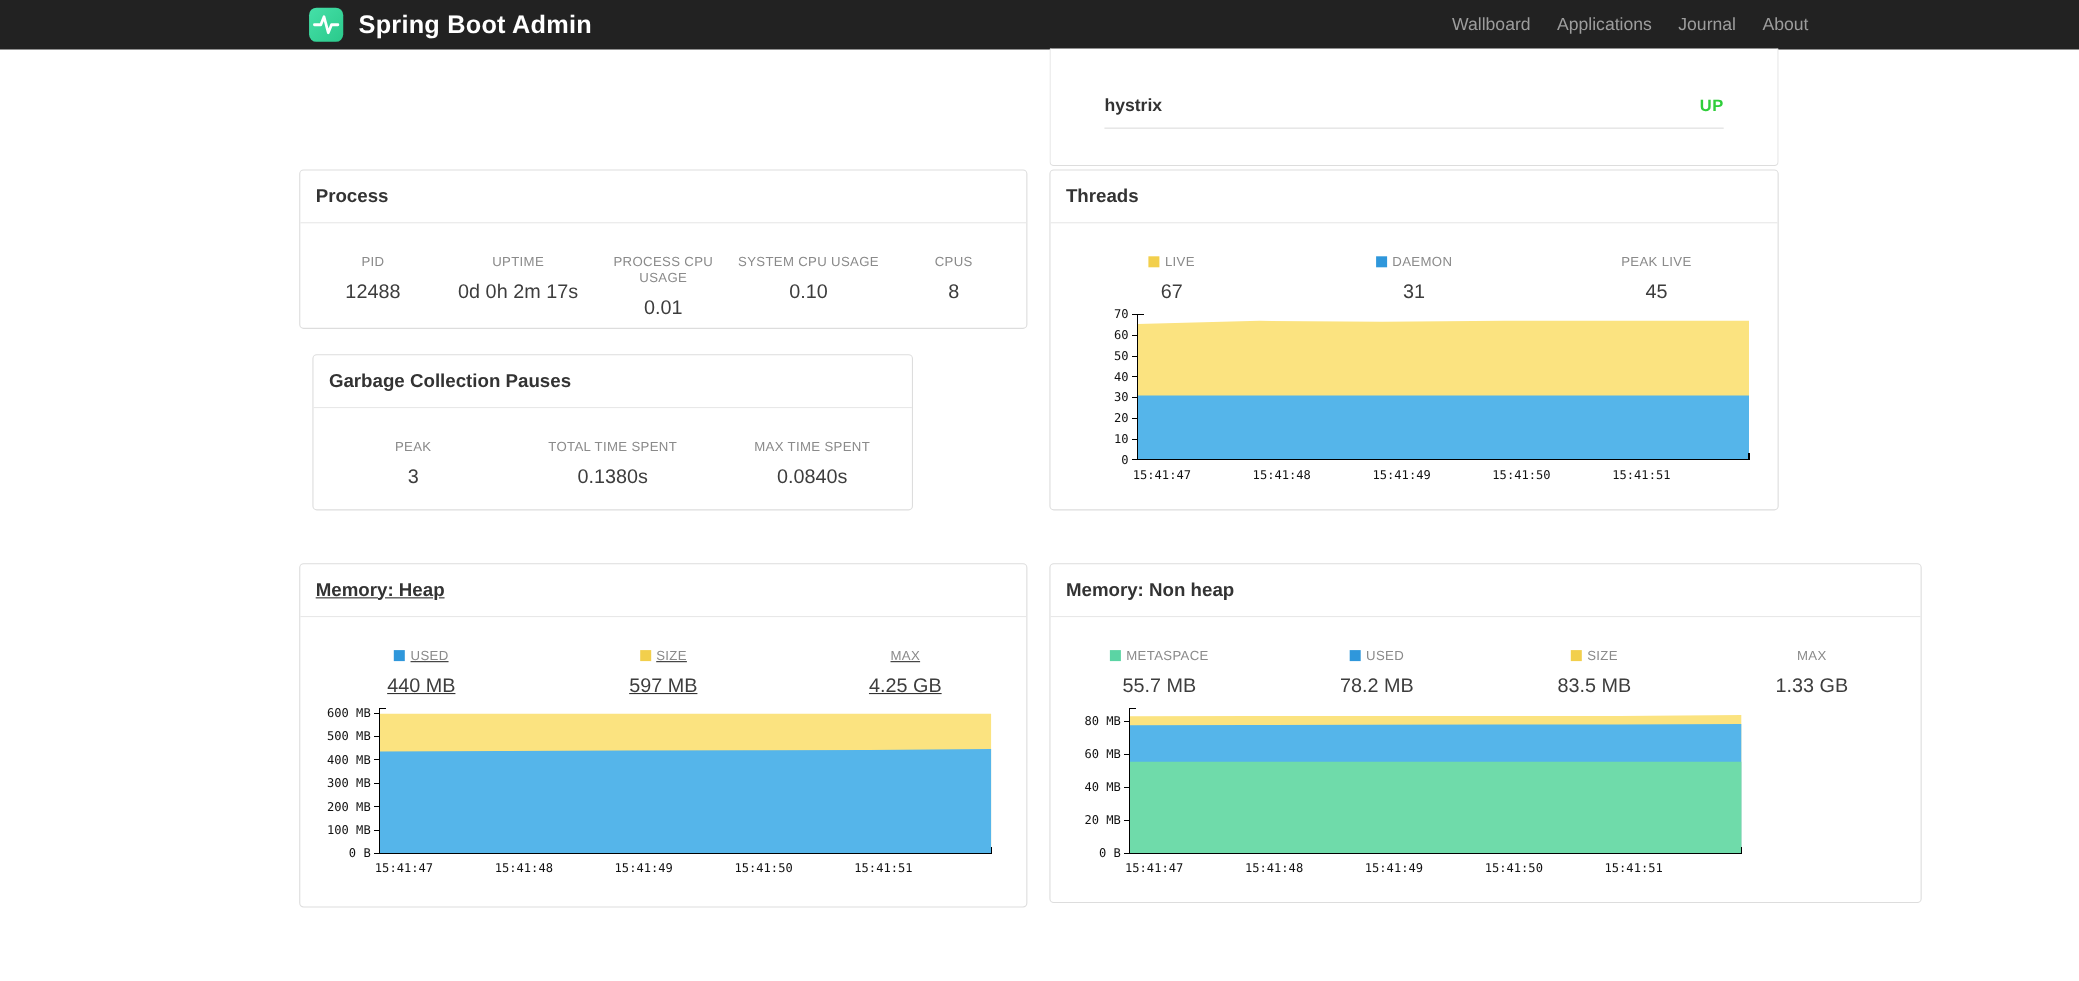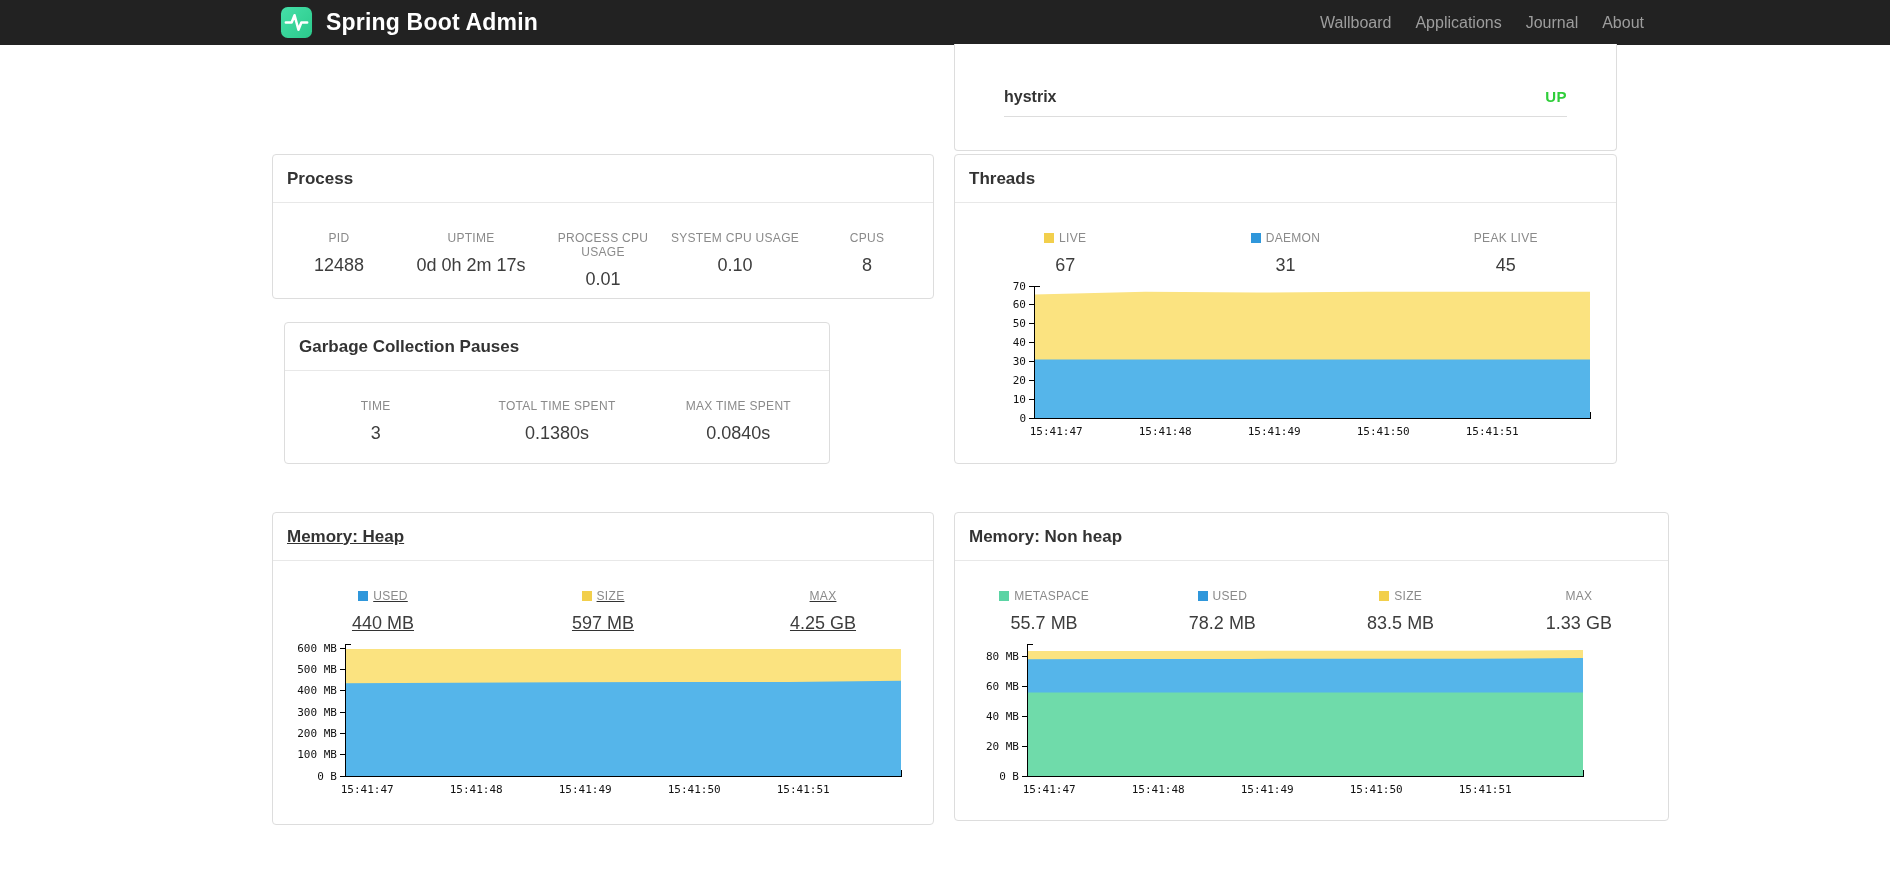--- a/index.html
+++ b/index.html
@@ -59,21 +59,21 @@
     display: flex; justify-content: space-between; align-items: baseline;
     cursor: pointer;
   }
   .app-name { font-size: 16px; font-weight: bold; color: #333; }
   .app-status { font-size: 15px; font-weight: bold; letter-spacing: 0.5px; }
 
   #panel-process { left: 272px; top: 154px; width: 662px; height: 145px; }
   #panel-threads { left: 954px; top: 154px; width: 663px; height: 310px; }
   #panel-gc      { left: 284px; top: 322px; width: 546px; height: 142px; }
   #panel-heap    { left: 272px; top: 512px; width: 662px; height: 313px; text-decoration: underline; }
-  #panel-nonheap { left: 954px; top: 512px; width: 715px; height: 309px; }
+  #panel-nonheap { left: 954px; top: 512px; width: 793px; height: 309px; }
 
   
   .stats-row {
     display: flex;
     padding-top: 28px;
     justify-content: center;
   }
   .stat { flex: 1; text-align: center; }
   .stat-label {
     font-size: 12px; color: #8a8a8a; letter-spacing: 0.3px;
@@ -213,21 +213,21 @@
       <text x="405.16800000000006" y="157" text-anchor="middle" class="tick">15:41:50</text>
       <text x="514.144" y="157" text-anchor="middle" class="tick">15:41:51</text>
     </svg>
 </div>
 
 <div class="panel" id="panel-gc">
   <div class="panel-heading">Garbage Collection Pauses</div>
   <div class="stats-row">
     <div class="stat">
       <div class="stat-label">
-          <span>TIME</span>
+          <span>PEAK</span>
         </div>
       <div class="stat-value">3</div>
     </div>
     <div class="stat">
       <div class="stat-label">
           <span>TOTAL TIME SPENT</span>
         </div>
       <div class="stat-value">0.1380s</div>
     </div>
     <div class="stat">

